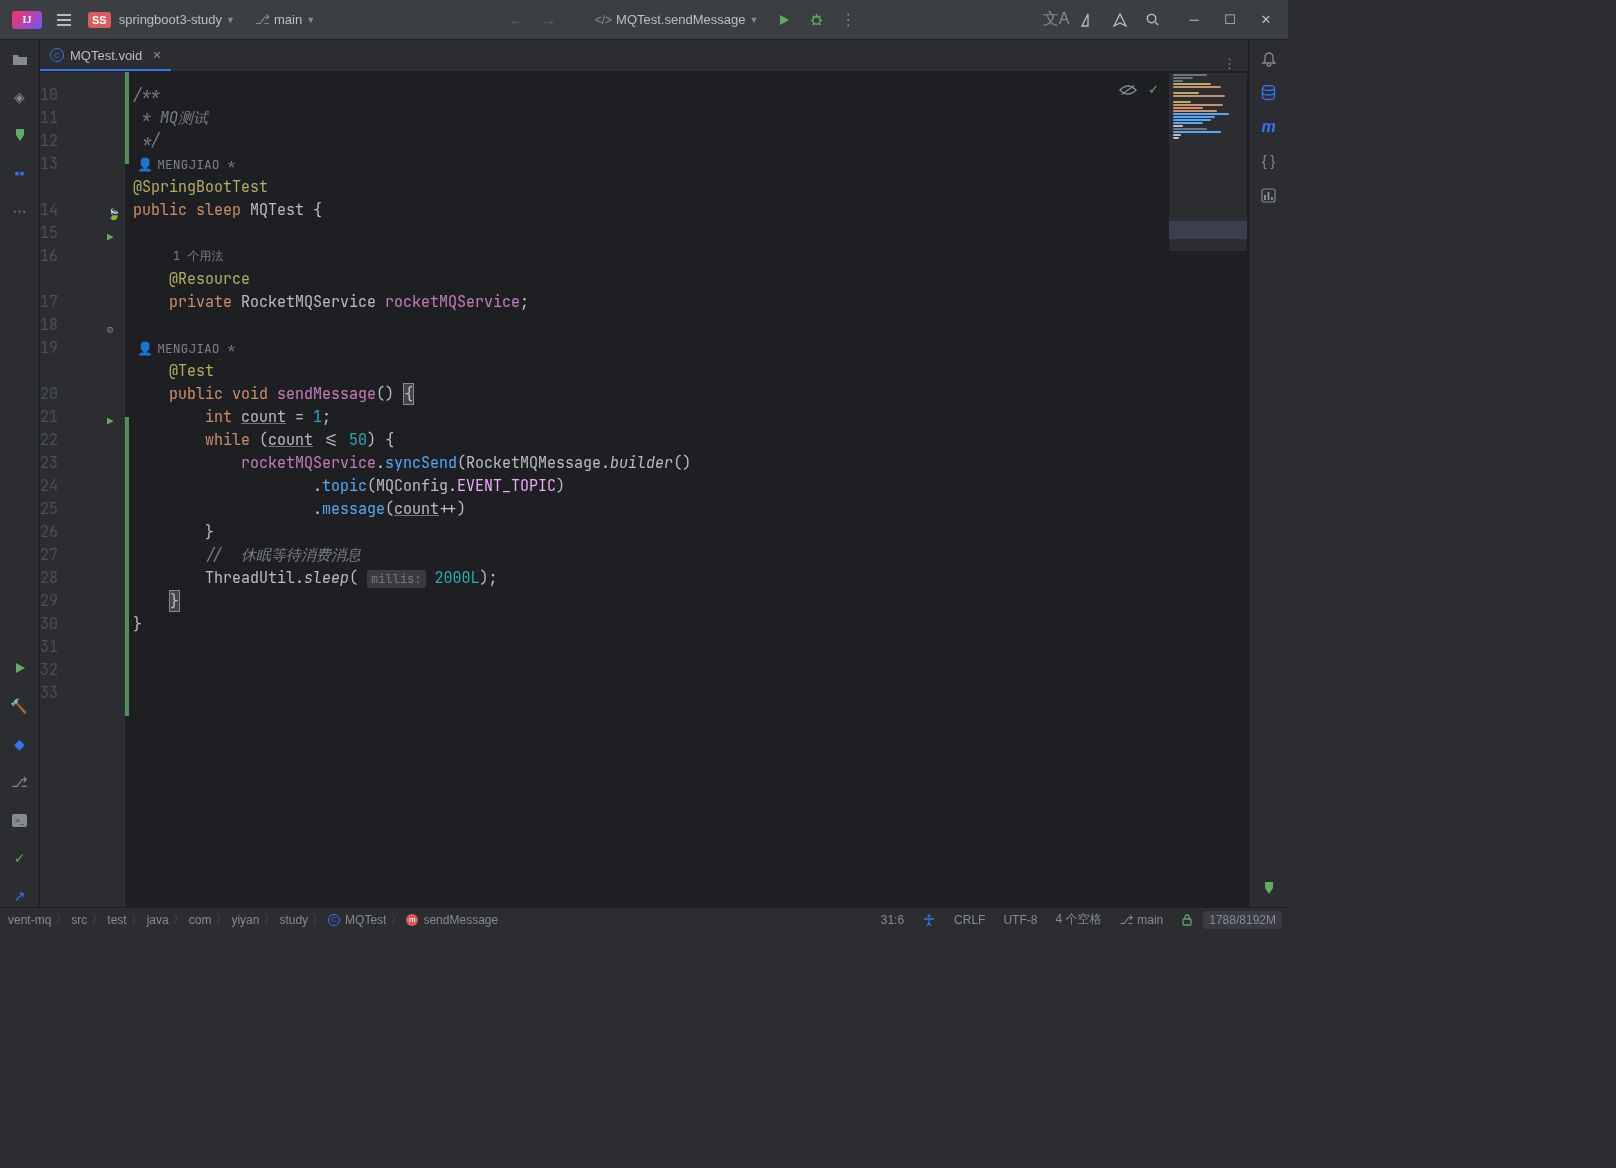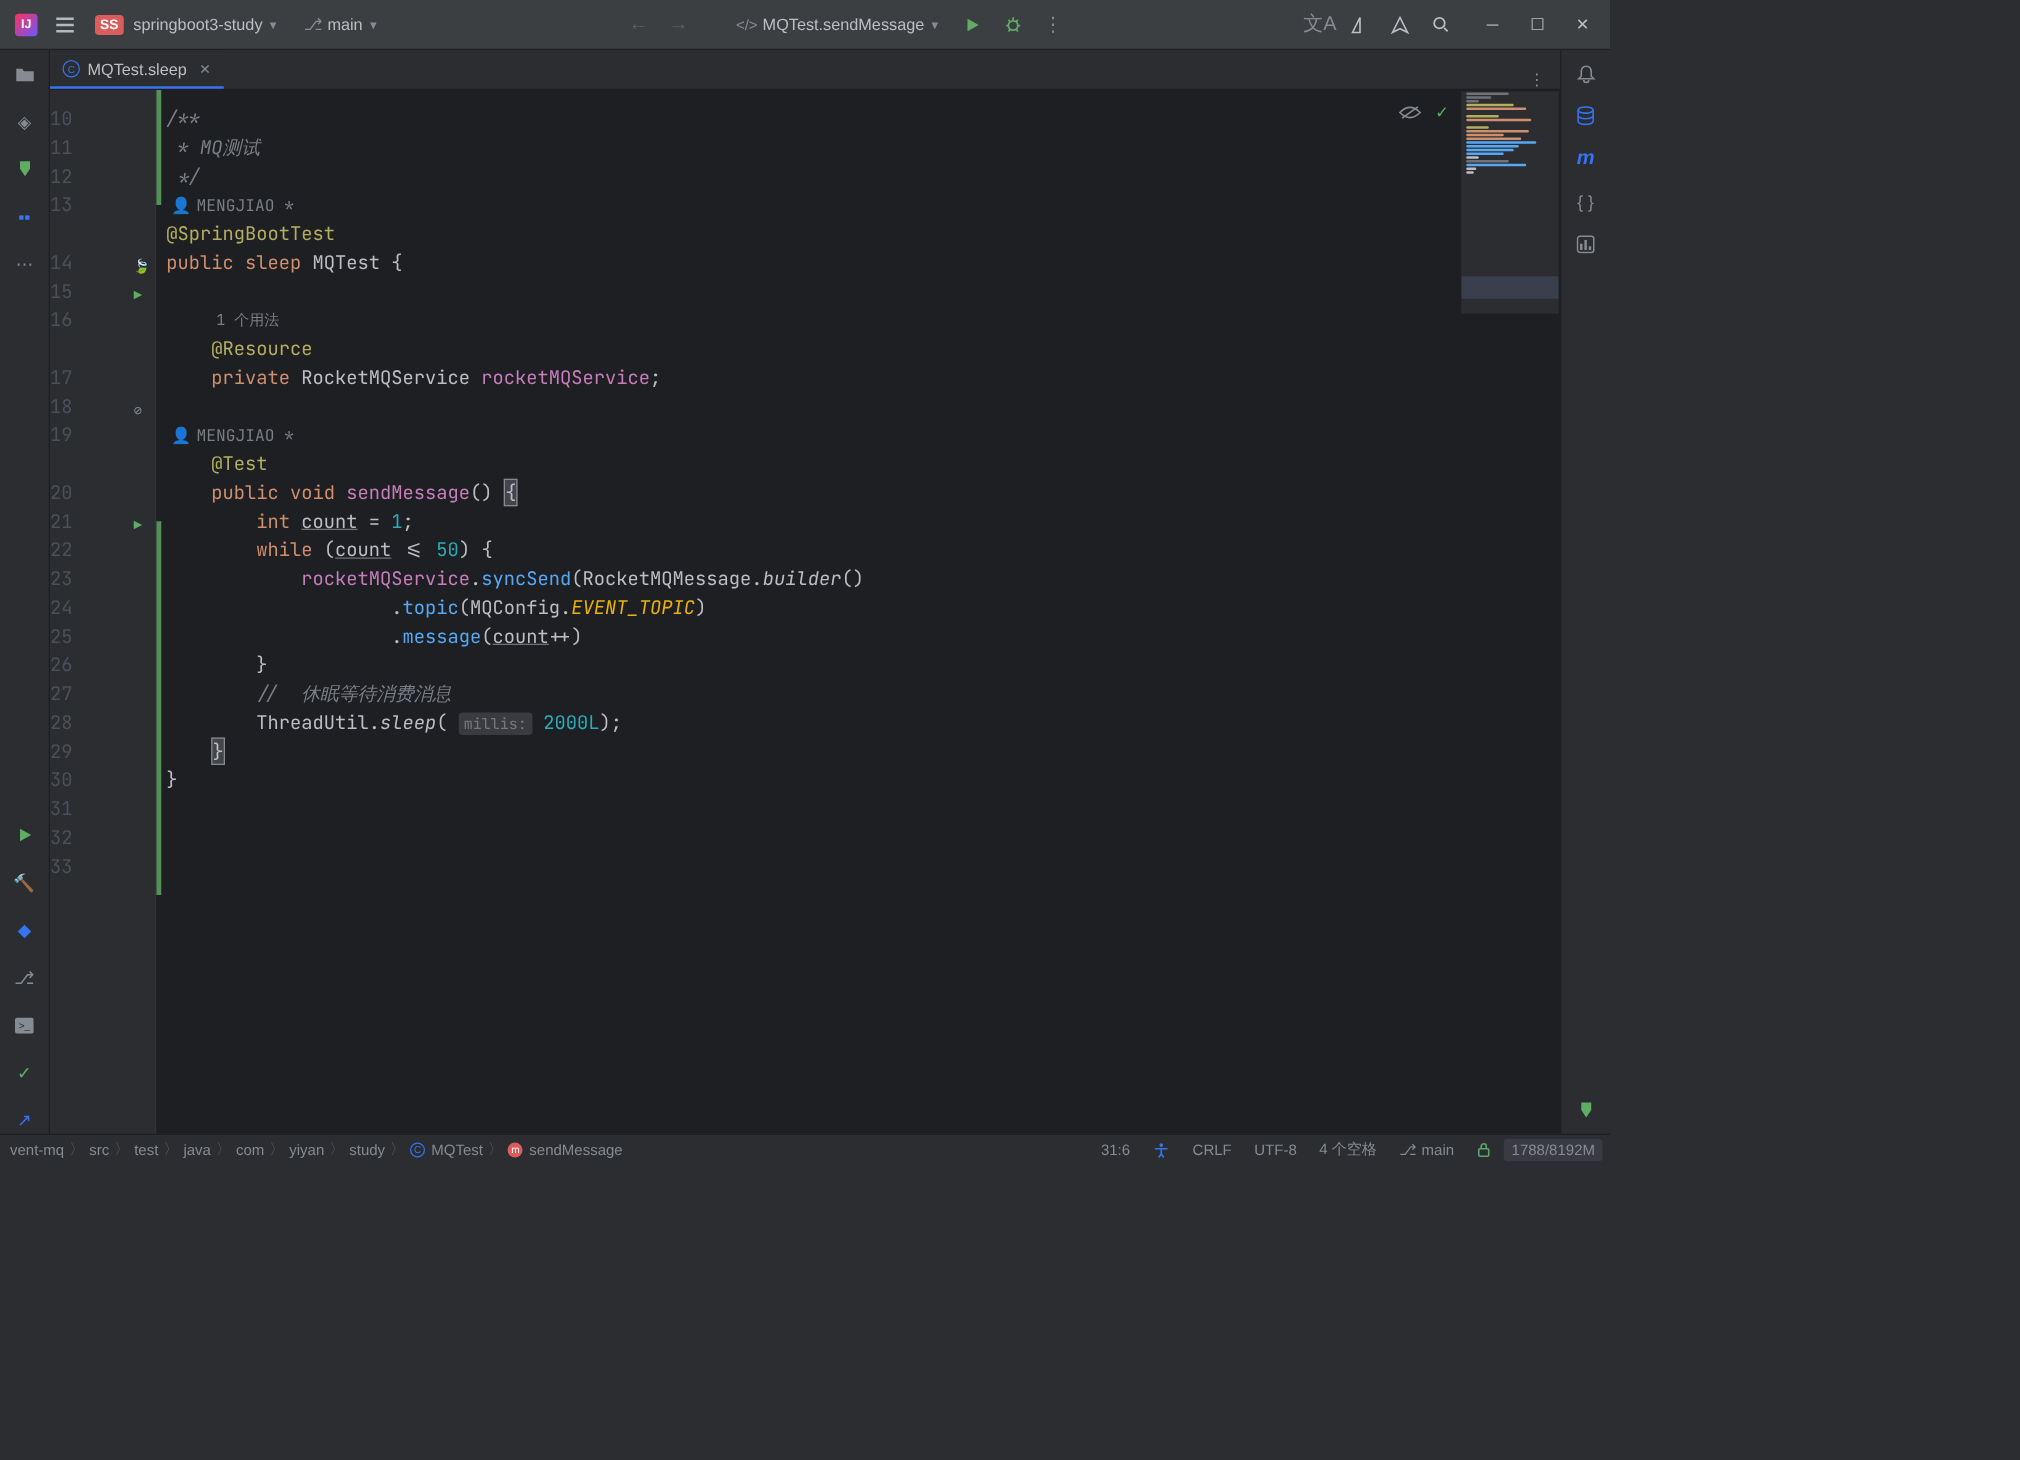--- a/index.html
+++ b/index.html
@@ -6,21 +6,21 @@
 body {
   background:#2b2d30; color:#bcbec4; font-family:"Segoe UI",sans-serif;
   font-size:13px; width:1288px; height:931px; overflow:hidden;
   display:flex; flex-direction:column;
 }
 
 .titlebar {
   height:40px; background:#3c3f41; display:flex; align-items:center;
   padding:0 6px; gap:4px; border-bottom:1px solid #1e1f22;
 }
-.app-icon { width:18px;height:18px;background:linear-gradient(135deg,#fe315d,#6b57ff);border-radius:3px;display:flex;align-items:center;justify-content:center;font-size:10px;color:#fff;font-weight:bold;margin:0 6px; }
+.app-icon { width:30px;height:18px;background:linear-gradient(135deg,#fe315d,#6b57ff);border-radius:3px;display:flex;align-items:center;justify-content:center;font-size:10px;color:#fff;font-weight:bold;margin:0 6px;font-family:Liberation Serif, serif; }
 .hamburger { width:24px;display:flex;flex-direction:column;gap:3px;align-items:center;cursor:pointer;padding:6px; }
 .hamburger span{width:14px;height:2px;background:#b4b8bf;}
 .proj-badge{background:#db5c5c;color:#fff;padding:2px 4px;border-radius:3px;font-size:11px;font-weight:bold;margin-right:4px;}
 .tb-btn{display:flex;align-items:center;gap:4px;padding:4px 8px;border-radius:4px;color:#bcbec4;cursor:pointer;}
 .chev{font-size:9px;color:#868a91;}
 .branch-ic{color:#868a91;font-size:13px;}
 .tb-spacer{flex:1;}
 .tb-icon{width:28px;height:28px;display:flex;align-items:center;justify-content:center;color:#868a91;cursor:pointer;border-radius:4px;font-size:16px;}
 .arrow-dis{color:#5a5d63;}
 .run-cfg{color:#bcbec4;font-size:13px;}
@@ -53,21 +53,21 @@
 .kw{color:#cf8e6d;}
 .cls{color:#bcbec4;}
 .ann{color:#b3ae60;}
 .str,.num{color:#2aacb8;}
 .cmt{color:#7a7e85;font-style:italic;}
 .mtd{color:#56a8f5;}
 .mtdY{color:#c77dbb;}
 .fld{color:#c77dbb;}
 .param-hint{color:#787878;font-style:normal;font-size:12px;background:#393b40;padding:1px 4px;border-radius:3px;}
 .static-i{font-style:italic;color:#bcbec4;}
-.const{color:#eab308;font-style:italic;}
+.const{color:#f0abfc;}
 .under{text-decoration:underline;text-decoration-color:#6f737a;}
 .author{color:#7a7e85;font-size:13px;height:23px;display:flex;align-items:center;gap:4px;padding-left:4px;}
 .usage{color:#7a7e85;font-size:12px;height:23px;display:flex;align-items:center;padding-left:40px;}
 .brace-hi{background:#43454a;border:1px solid #868a91;}
 
 .insp{position:absolute;top:6px;right:90px;display:flex;gap:12px;align-items:center;z-index:5;}
 .insp-ic{color:#868a91;font-size:15px;cursor:pointer;}
 .ok{color:#5fad65;}
 
 .minimap{position:absolute;top:0;right:0;width:80px;height:180px;background:#2b2d30;border:1px solid #1e1f22;overflow:hidden;z-index:4;}
@@ -189,21 +189,21 @@
         </svg>
       </div>
     <div class="lg-icon" style="color:#5fad65">✓</div>
     <div class="lg-icon" style="color:#3574f0">↗</div>
   </div>
 
   <div class="editor-area">
     <div class="tabs">
       <div class="tab">
         <span class="tab-ic">C</span>
-        <span>MQTest.sleep</span>
+        <span>MQTest.void</span>
         <span class="tab-close">✕</span>
       </div>
       <div class="tab-more">⋮</div>
     </div>
 
     <div class="editor-body">
       <div class="insp">
         <span class="insp-ic">
           <svg width="18" height="14" viewBox="0 0 20 14">
               <path d="M1 7 Q10 -2 19 7 Q10 16 1 7 Z" fill="none" stroke="#868a91" stroke-width="1.5"></path>

